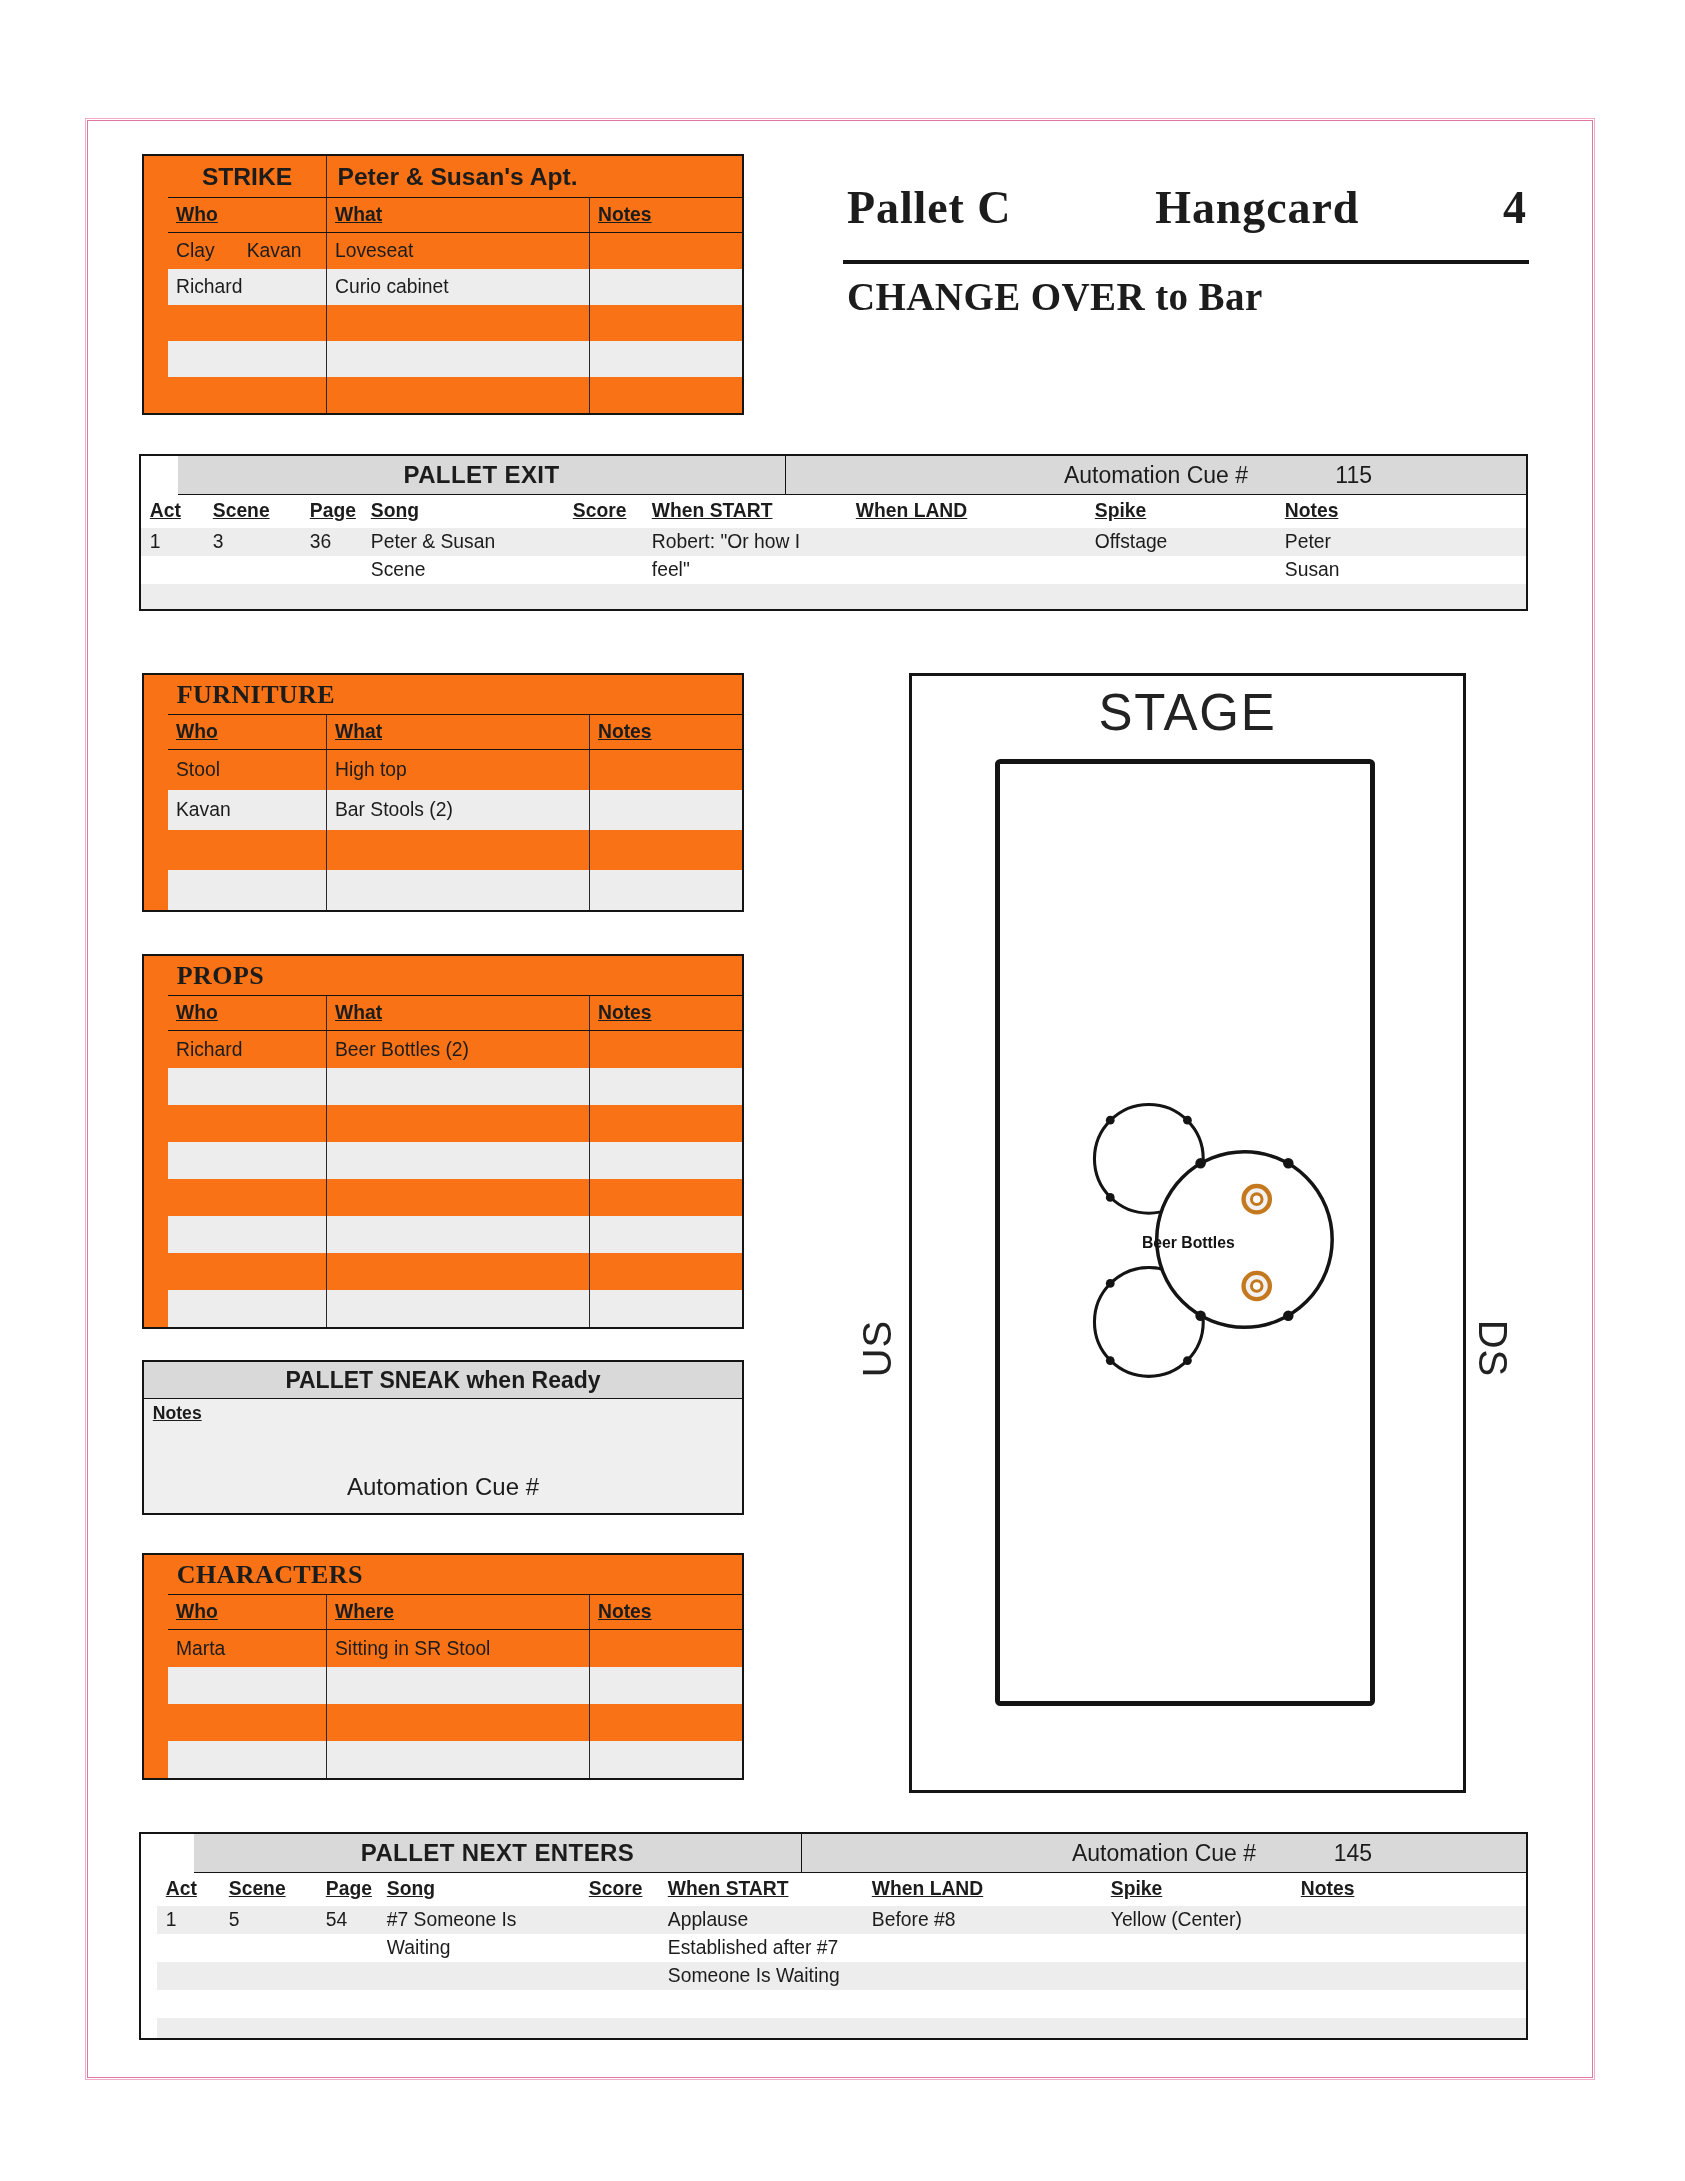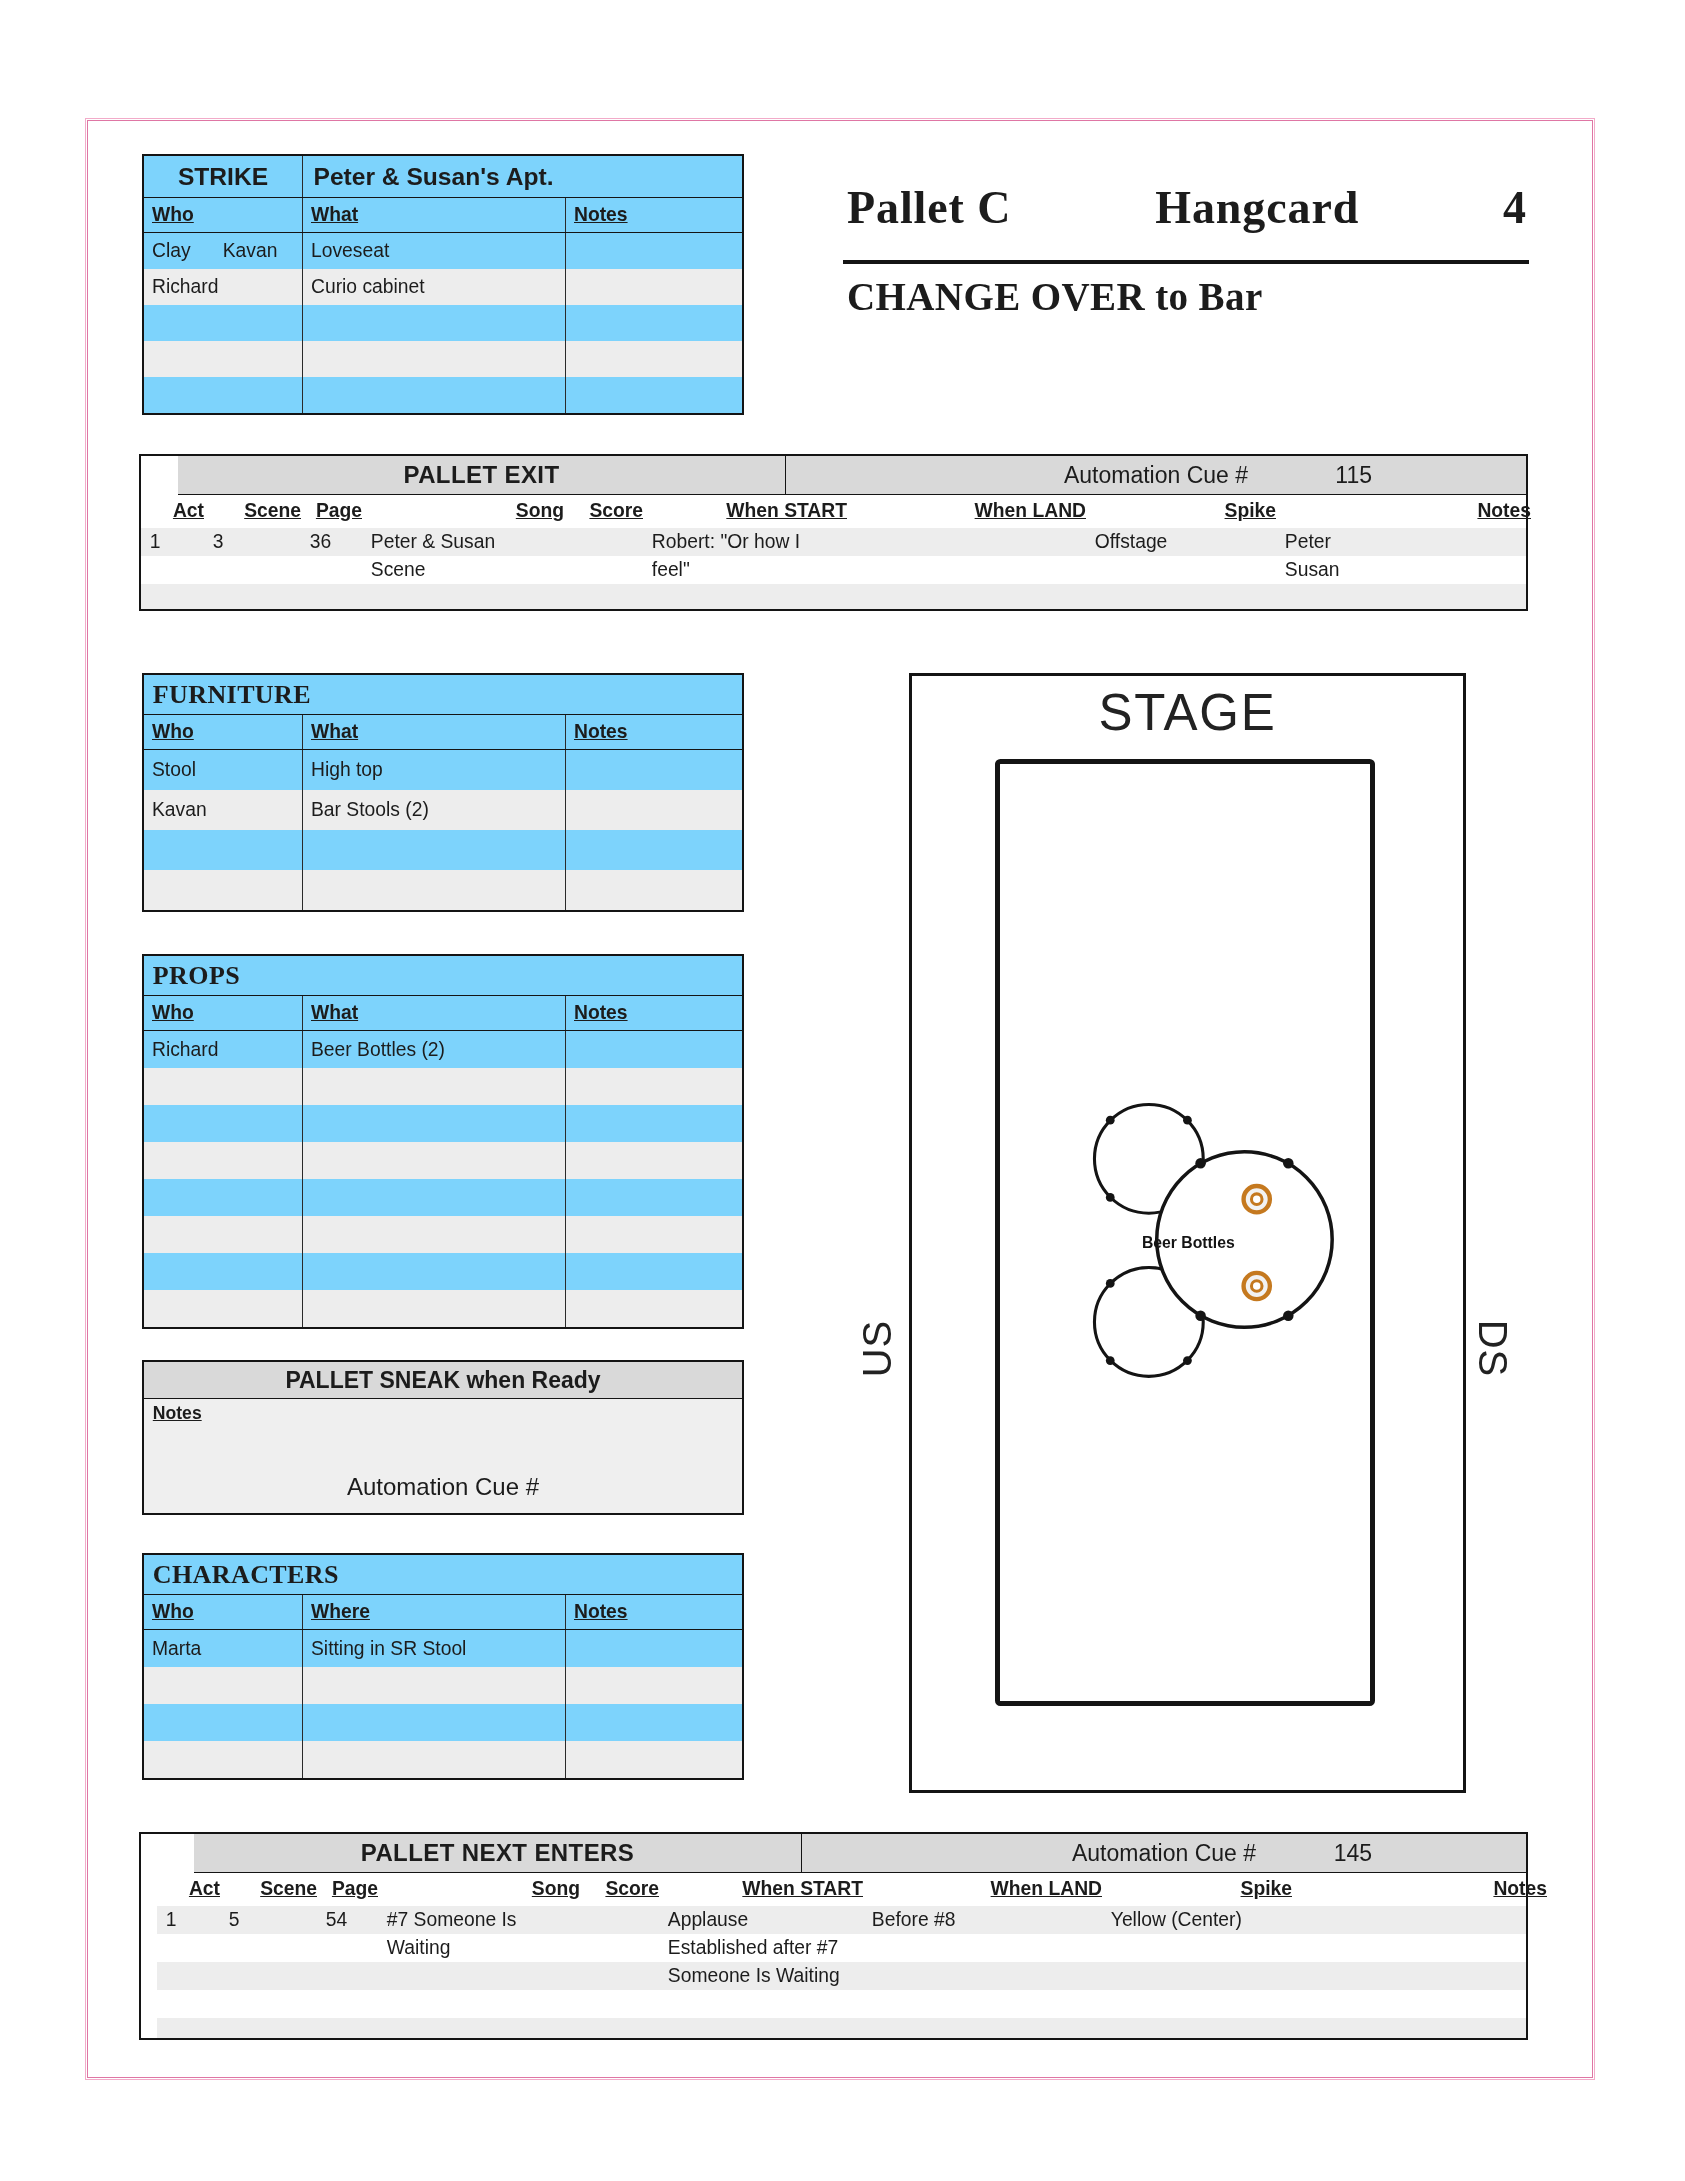--- a/index.html
+++ b/index.html
@@ -3,21 +3,21 @@
 <meta charset="utf-8">
 <style>
   *{box-sizing:border-box;margin:0;padding:0;}
   html,body{width:1685px;height:2181px;}
   body{background:#ffffff;position:relative;font-family:"Liberation Sans",sans-serif;color:#1c1c1c;overflow:hidden;}
 
   .frame{position:absolute;left:87px;top:120px;width:1506px;height:1958px;
          border:1.8px solid #df76a4;outline:1.8px solid #f2abc9;outline-offset:1.8px;background:#fff;}
 
   
-  .stable{position:absolute;background:#7dd3fc;border:2.6px solid #141414;}
+  .stable{position:absolute;background:#f97316;border:2.6px solid #141414;padding-left:24px;}
   .s3{display:grid;grid-template-columns:159px 263px 1fr;}
   .s2{display:grid;grid-template-columns:159px 1fr;}
   .cell{border-right:1.8px solid #2a2a2a;padding:0 8px;display:flex;align-items:center;white-space:pre-wrap;font-size:19.3px;}
   .cell:last-child{border-right:none;}
   .thead{height:35px;border-bottom:1.8px solid #141414;}
   .thead .cell{font-weight:bold;text-decoration:underline;font-size:19.3px;}
   .stitle{height:40px;border-bottom:1.8px solid #141414;display:flex;align-items:center;
           padding-left:8.8px;font-size:26px;font-weight:bold;letter-spacing:0.4px;font-family:Liberation Serif, serif;}
   .stable > .drow:nth-child(even){background:#ededed;}
 
@@ -43,21 +43,21 @@
 
   
   .btable{position:absolute;background:#fff;border:2.6px solid #141414;width:1389px;}
   .bt-header{display:grid;grid-template-columns:608px 1fr;height:39px;border-bottom:1.8px solid #141414;margin-left:37px;}
   .bt-title{background:#d9d9d9;border-right:1.8px solid #141414;display:flex;align-items:center;
             justify-content:center;font-weight:bold;font-size:24px;letter-spacing:0.4px;}
   .bt-cue{background:#d9d9d9;position:relative;display:flex;align-items:center;justify-content:center;font-size:23px;}
   .bt-cue-value{position:absolute;right:154px;top:0;height:100%;display:flex;align-items:center;font-size:23px;}
   .bt-grid{display:grid;grid-template-columns:63px 97px 61px 202px 79px 204px 239px 190px 255px;}
   .bt-cols{height:33px;}
-  .bt-cols .bcell{font-weight:bold;text-decoration:underline;font-size:19.3px;line-height:32px;padding-left:8.8px;text-align:right;}
+  .bt-cols .bcell{font-weight:bold;text-decoration:underline;font-size:19.3px;line-height:32px;padding-left:8.8px;}
   .bt-data{position:relative;background:repeating-linear-gradient(to bottom,#ededed 0 28px,#ffffff 28px 56px);}
   .bt-row .bcell{font-size:19.3px;line-height:28px;padding-left:8.8px;white-space:pre-line;}
   #pallet-exit{left:139px;top:454px;}
   #pallet-exit .bt-data{height:81px;}
   #pallet-next{left:139px;top:1832px;padding-left:16px;}
   #pallet-next .bt-data{height:132px;}
 
   
   #sneak{position:absolute;left:142px;top:1360px;width:602px;border:2.6px solid #141414;background:#efefef;}
   .sn-header{height:37px;background:#d9d9d9;border-bottom:1.8px solid #141414;display:flex;

